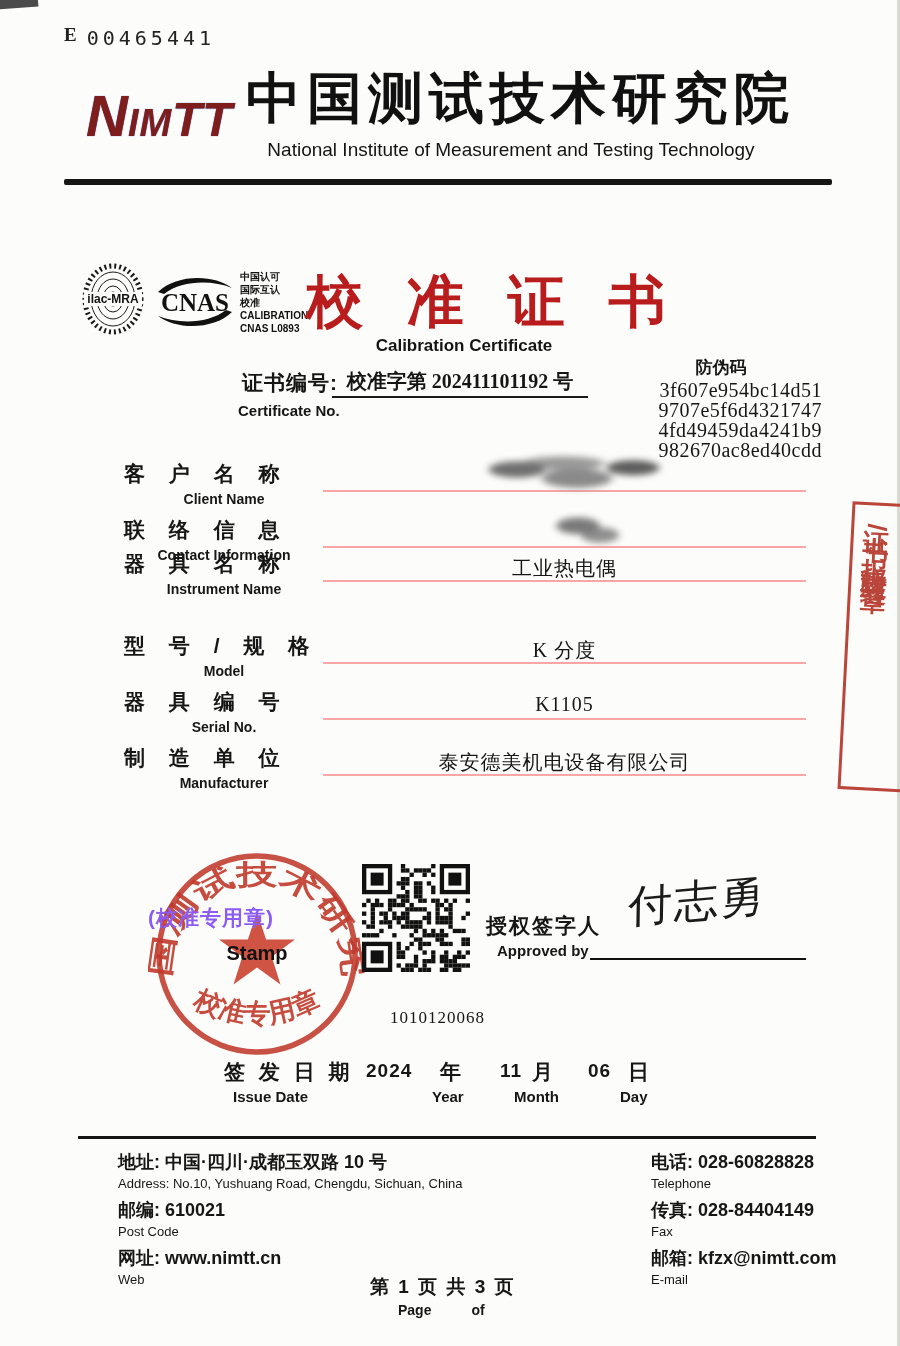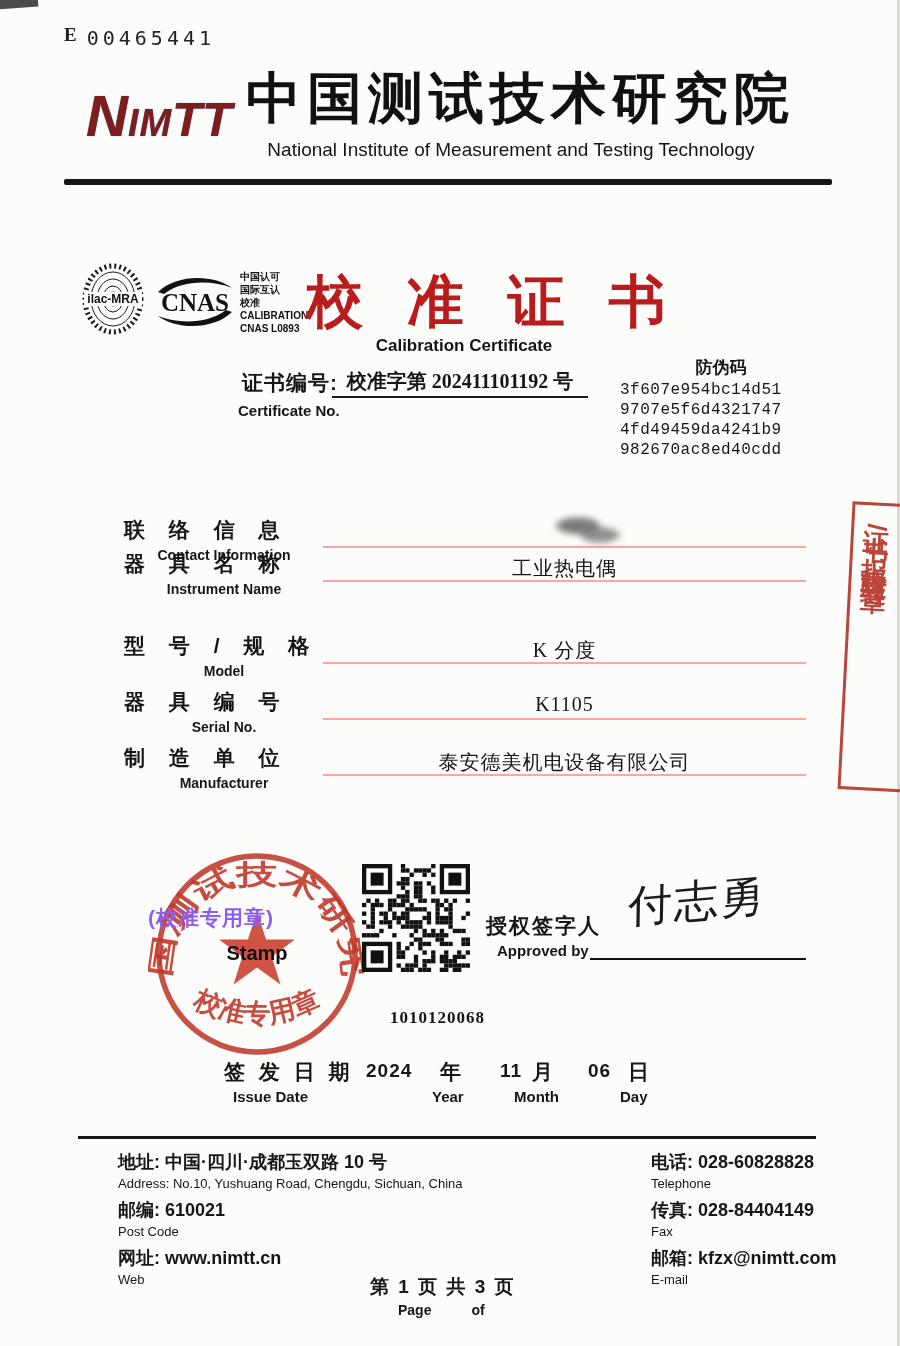--- a/index.html
+++ b/index.html
@@ -33,21 +33,21 @@
   .cert-title-en{position:absolute;left:306px;top:336px;width:316px;text-align:center;font-size:17px;font-weight:700;color:#141414;}
 
   
   .certno-label{position:absolute;left:242px;top:369px;font-size:21px;font-weight:700;letter-spacing:1px;}
   .certno-line{position:absolute;left:332px;top:368px;width:256px;height:28px;border-bottom:2px solid #1a1a1a;text-align:center;font-family:"Liberation Serif",serif;font-size:20px;font-weight:600;white-space:nowrap;}
   .certno-en{position:absolute;left:238px;top:402px;font-size:15px;font-weight:700;}
 
   
   .anti{position:absolute;left:620px;top:356px;width:202px;}
   .anti .h{text-align:center;font-size:17px;font-weight:700;margin-bottom:1px;}
-  .anti .ln{font-family:Liberation Mono, monospace;font-size:16px;line-height:20px;letter-spacing:.5px;white-space:nowrap;}
+  .anti .ln{font-family:Liberation Serif, serif;font-size:20px;line-height:20px;letter-spacing:.5px;white-space:nowrap;text-align:right;}
 
   
   .frow{position:absolute;left:124px;width:682px;height:54px;}
   .frow .cn{font-size:21px;font-weight:700;letter-spacing:1px;word-spacing:16px;white-space:nowrap;}
   .frow .en{width:200px;text-align:center;font-size:14px;font-weight:700;margin-top:3px;}
   .fline{position:absolute;left:199px;right:0;top:5px;height:25px;border-bottom:2px solid #fca5a5;text-align:center;}
   .fvalue{font-family:"Liberation Serif",serif;font-size:20px;letter-spacing:1px;}
   .blob{position:absolute;border-radius:10px;filter:blur(3px);}
   .blob1{left:150px;top:-14px;width:200px;height:44px;background:
     radial-gradient(ellipse 45px 13px at 22% 42%,#6f6f6f 0 55%,transparent 70%),
@@ -62,21 +62,21 @@
   .side-seal{position:absolute;left:845px;top:503px;width:72px;height:288px;border:3px solid #b5362a;transform:rotate(3deg);display:flex;justify-content:flex-start;padding-left:6px;box-sizing:border-box;opacity:.92;}
   .side-seal .txt{writing-mode:vertical-rl;font-size:26px;font-weight:700;color:#b5362a;letter-spacing:7px;margin-top:4px;}
 
   
   .stamp{position:absolute;left:148px;top:848px;width:218px;height:212px;}
   .stamp-overlay1{position:absolute;left:0;top:56px;width:218px;font-size:21px;font-weight:700;color:#8b5cf6;letter-spacing:1px;}
   .stamp-overlay2{position:absolute;left:0;top:94px;width:218px;text-align:center;font-size:20px;font-weight:700;color:#111;}
 
   
   .qr{position:absolute;left:362px;top:864px;width:108px;height:108px;}
-  .qr-num{position:absolute;left:390px;top:1008px;font-family:"Liberation Serif",serif;font-size:17px;font-weight:700;letter-spacing:1px;}
+  .qr-num{position:absolute;left:390px;top:1008px;font-family:"Liberation Serif",serif;font-size:17px;font-weight:400;letter-spacing:1px;}
 
   
   .appr-cn{position:absolute;left:486px;top:912px;font-size:21px;font-weight:700;letter-spacing:2px;}
   .appr-en{position:absolute;left:497px;top:942px;font-size:15px;font-weight:700;}
   .sign-line{position:absolute;left:590px;top:928px;width:216px;height:30px;border-bottom:2px solid #111;}
   .signature{position:absolute;left:628px;top:872px;font-family:"Liberation Serif",serif;font-size:44px;color:#1b1b1b;transform:rotate(-5deg) skewX(-6deg);letter-spacing:2px;}
 
   
   .idate .cn{position:absolute;font-size:21px;font-weight:700;text-align:right;}
   .idate .en{position:absolute;font-size:15px;font-weight:700;}
@@ -144,20 +144,27 @@
   <div class="certno-en">Certificate No.</div>
 
   <div class="anti">
     <div class="h">防伪码</div>
     <div class="ln">3f607e954bc14d51</div>
     <div class="ln">9707e5f6d4321747</div>
     <div class="ln">4fd49459da4241b9</div>
     <div class="ln">982670ac8ed40cdd</div>
   </div>
 
+  <div class="frow" style="top:460px">
+    <div class="cn">客 户 名 称</div>
+    <div class="en">Client Name</div>
+    <div class="fline">
+        <div class="blob blob1"></div>
+      </div>
+  </div>
   <div class="frow" style="top:516px">
     <div class="cn">联 络 信 息</div>
     <div class="en">Contact Information</div>
     <div class="fline">
         <div class="blob blob2"></div>
       </div>
   </div>
   <div class="frow" style="top:550px">
     <div class="cn">器 具 名 称</div>
     <div class="en">Instrument Name</div>

